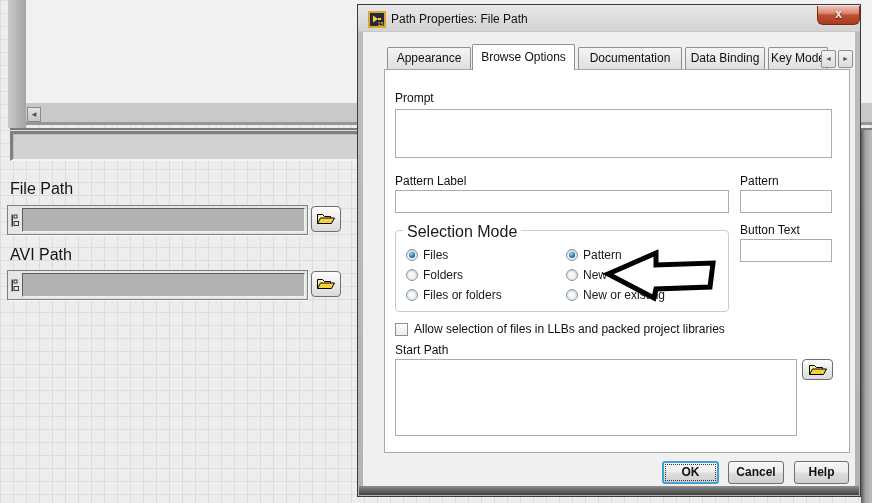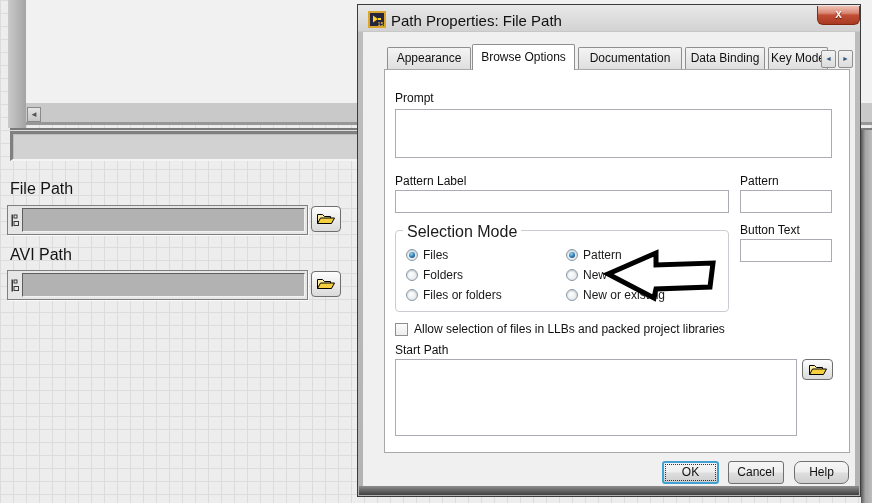--- a/index.html
+++ b/index.html
@@ -53,21 +53,21 @@
     background:linear-gradient(90deg,#585858,#a5a5a5 40%,#bdbdbd); }
 
   
   .dialog { position:absolute; left:357px; top:4px; width:504px; height:493px;
     border:1px solid #3c3c3c;
     background:linear-gradient(180deg,#e9e9e9 0px,#d2d2d2 26px,#bdbdbd 27px,#b3b3b3 100%);
     z-index:10; }
   .titlebar { position:absolute; left:1px; top:1px; right:1px; height:26px;
     display:flex; align-items:center; }
   .lv-icon { position:absolute; left:9px; top:5px; }
-  .title-text { position:absolute; left:32px; top:6px; font-size:15px; color:#111; }
+  .title-text { position:absolute; left:32px; top:6px; font-size:12px; color:#111; }
   .close-btn { position:absolute; left:459px; top:1px; width:43px; height:19px;
     background:linear-gradient(#efc3b6 0%,#d98673 40%,#c14f36 50%,#a93a22 100%);
     border:1px solid #86270f; border-top:none; border-radius:0 0 6px 6px;
     color:#f3f3f3; font-size:12px; font-weight:bold; text-align:center; line-height:17px;
     text-shadow:0 1px 1px #5e1505; }
 
   .client { position:absolute; left:5px; top:27px; width:492px; height:455px; background:#f0f0f0; }
   .bottom-band { position:absolute; left:1px; right:1px; bottom:1px; height:9px;
     background:linear-gradient(#8e8e8e,#3f3f3f); }
 
@@ -103,23 +103,23 @@
   .checkbox-row { position:absolute; left:10px; top:252px; display:flex; align-items:center; }
   .checkbox { width:13px; height:13px; border:1px solid #8e8f8f;
     background:linear-gradient(#fcfcfc,#ededed); margin-right:6px; }
 
   .dlg-folder-btn { position:absolute; left:417px; top:289px; width:31px; height:21px;
     background:linear-gradient(#fdfdfd,#dadada); border:1px solid #6f6f6f; border-radius:4px;
     display:flex; align-items:center; justify-content:center; }
 
   .btn { position:absolute; top:429px; height:23px; font-size:12px; color:#111;
     background:linear-gradient(#f6f6f6 0%,#eeeeee 45%,#dddddd 55%,#cfcfcf 100%);
-    border:1px solid #707070; border-radius:3px; text-align:center; line-height:21px; }
+    border:1px solid #707070; border-radius:3px; text-align:center; line-height:21px;font-weight:bold; }
   .btn.default { border:2px solid #41a1d2; line-height:19px; outline:1px dotted #333; outline-offset:-4px; }
-  .btn-ok { left:299px; width:57px; } .btn-cancel { left:365px; width:56px; } .btn-help { left:431px; width:55px;border-radius:7px; }
+  .btn-ok { left:299px; width:57px; } .btn-cancel { left:365px; width:56px; } .btn-help { left:431px; width:55px; }
 
   .annot-arrow { position:absolute; left:602px; top:246px; z-index:20; }
 </style>
 </head>
 <body>
 
 <div class="grid-bg"></div>
 <div class="white-panel"></div>
 <div class="left-edge-bar"></div>
 

